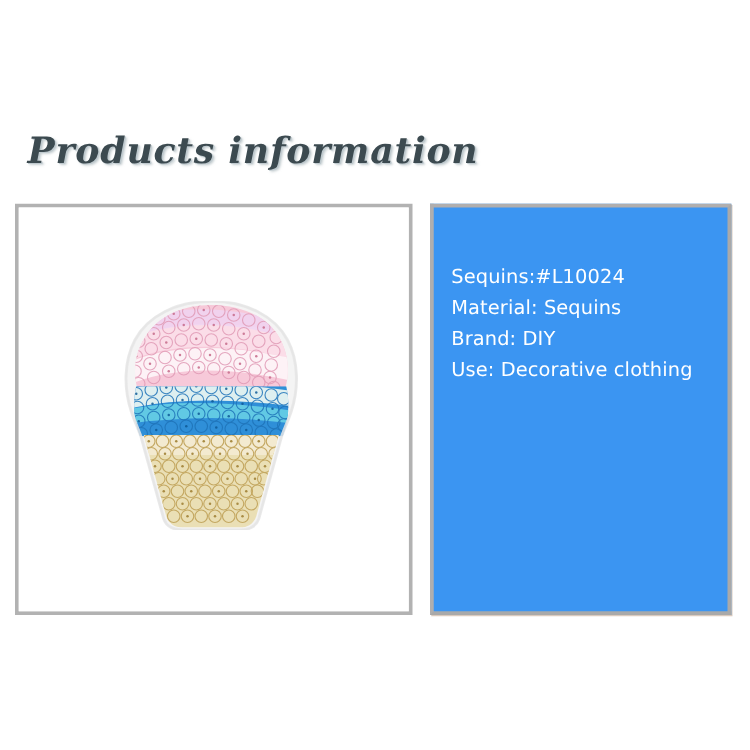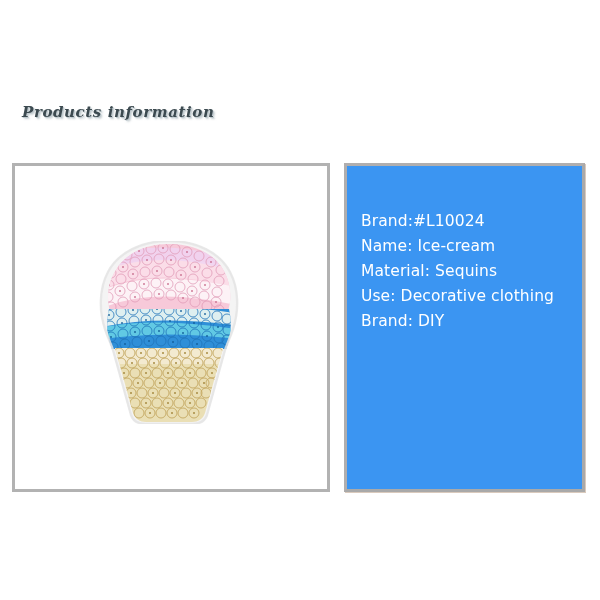--- a/index.html
+++ b/index.html
@@ -15,21 +15,21 @@
     overflow: hidden;
     font-family: "Liberation Sans", sans-serif;
   }
 
   
   #page-title {
     position: absolute;
     left: 22px;
     top: 103px;
     font-family: "DejaVu Serif", "Liberation Serif", serif;
-    font-size: 15px;
+    font-size: 29px;
     font-style: italic;
     font-weight: bold;
     letter-spacing: 0.6px;
     color: #3c4a50;
     white-space: nowrap;
     text-shadow: 1px 1px 0 rgba(190,200,205,0.95), 2px 2px 2px rgba(150,165,172,0.55);
   }
 
   
   #image-panel {
@@ -380,19 +380,18 @@
                  L114 174 C112 180 106 183 99 183 L53 183 C46 183 40 180 38 174 L20 109
                  C18 103 15 97 12 88 C6 70 6 48 15 31 C25 12 48 0 76 0 Z" fill="none" stroke="#e6e6e6" stroke-width="2.4" opacity="0.85"></path>
       </svg>
     </div>
 
   </div>
 </div>
 
 <div id="info-panel">
   <ul id="info-list">
-    <li>Brand:#L10024</li>
-    <li>Name: Ice-cream</li>
+    <li>Sequins:#L10024</li>
     <li>Material: Sequins</li>
+    <li>Brand: DIY</li>
     <li>Use: Decorative clothing</li>
-    <li>Brand: DIY</li>
   </ul>
 </div>
 
 </body></html>

